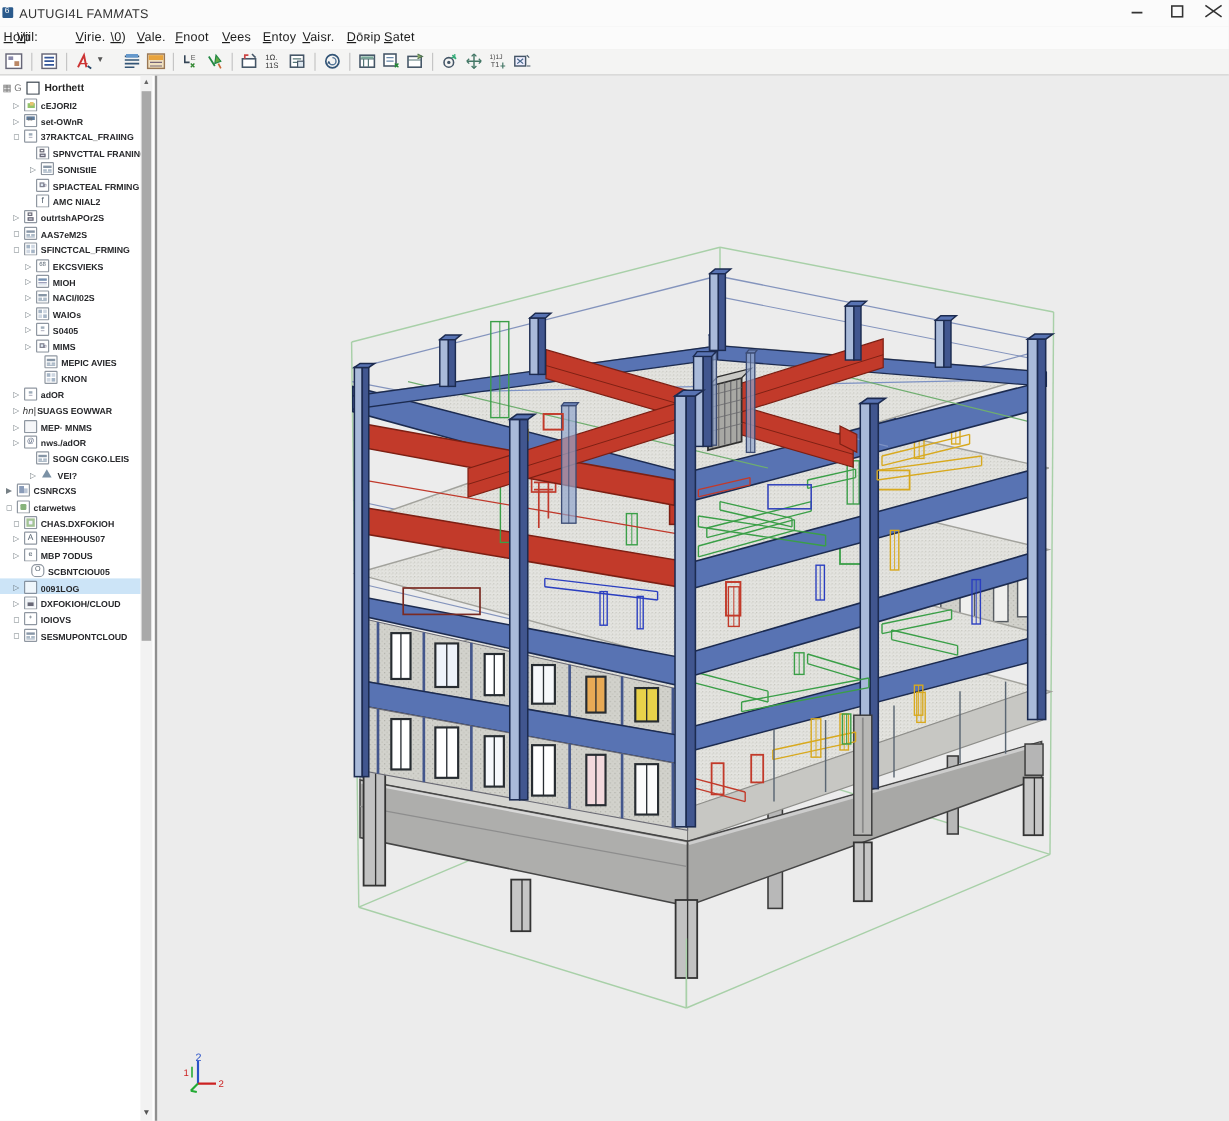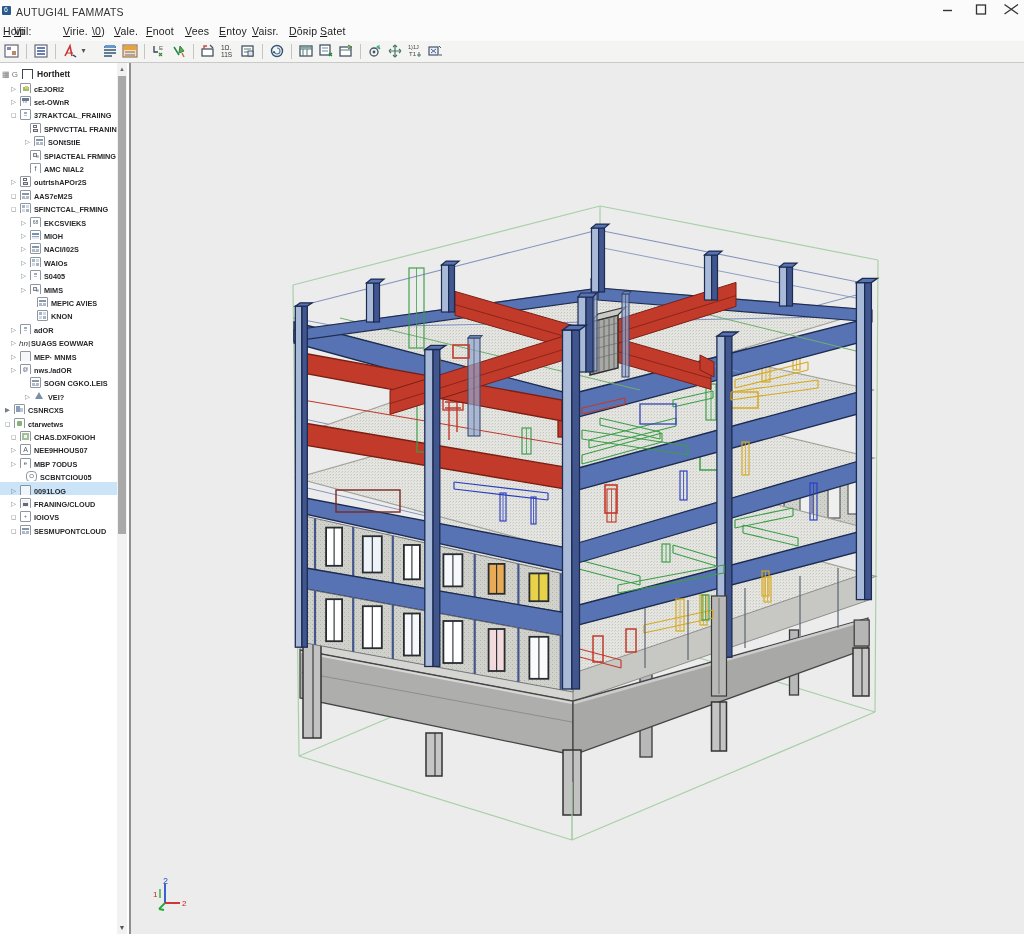--- a/index.html
+++ b/index.html
@@ -583,21 +583,21 @@
 <div class="trow" style="top:297.9px"><span class="ar" style="margin-left:11px">▷</span><span class="ti" style="font-size:6px;line-height:9px;text-align:center;color:#235">@</span><span class="tt">nws./adOR</span></div>
 <div class="trow" style="top:311.29999999999995px"><span style="display:inline-block;width:29px"></span><span class="ti"><span style="position:absolute;left:1px;top:2px;right:1px;height:2px;background:#6b7d92"></span><span style="position:absolute;left:1px;top:5px;width:3px;height:2px;background:#9ab"></span><span style="position:absolute;left:5px;top:5px;width:3px;height:2px;background:#9ab"></span><span style="position:absolute;left:1px;bottom:1px;right:1px;height:1px;background:#9ab"></span></span><span class="tt">SOGN CGKO.LEIS</span></div>
 <div class="trow" style="top:324.69999999999993px"><span class="ar" style="margin-left:25px">▷</span><span class="ti" style="border:none"><span style="position:absolute;left:1px;top:1px;width:0;height:0;border-left:4px solid transparent;border-right:4px solid transparent;border-bottom:7px solid #5a768f"></span></span><span class="tt">VEI?</span></div>
 <div class="trow" style="top:338.0999999999999px"><span class="ar" style="margin-left:5px">▶</span><span class="ti"><span style="position:absolute;left:1px;top:1px;width:4px;height:6px;background:#6d84a8"></span><span style="position:absolute;right:1px;top:3px;width:3px;height:4px;background:#aab8cc"></span></span><span class="tt">CSNRCXS</span></div>
 <div class="trow" style="top:351.4999999999999px"><span class="ar" style="margin-left:5px">◻</span><span class="ti"><span style="position:absolute;left:2px;top:2px;width:5px;height:5px;background:#69a05a;border-radius:1px"></span></span><span class="tt">ctarwetws</span></div>
 <div class="trow" style="top:364.89999999999986px"><span class="ar" style="margin-left:11px">◻</span><span class="ti"><span style="position:absolute;left:1px;top:1px;right:1px;bottom:1px;background:#8cb47c"></span><span style="position:absolute;left:3px;top:3px;width:3px;height:3px;background:#eef"></span></span><span class="tt">CHAS.DXFOKIOH</span></div>
 <div class="trow" style="top:378.29999999999984px"><span class="ar" style="margin-left:11px">▷</span><span class="ti" style="font-size:7px;line-height:9px;text-align:center;color:#234">A</span><span class="tt">NEE9HHOUS07</span></div>
 <div class="trow" style="top:391.6999999999998px"><span class="ar" style="margin-left:11px">▷</span><span class="ti" style="font-size:6px;line-height:9px;text-align:center;color:#234">e</span><span class="tt">MBP 7ODUS</span></div>
 <div class="trow" style="top:405.0999999999998px"><span style="display:inline-block;width:25px"></span><span class="ti" style="border-radius:4px;font-size:6px;line-height:9px;text-align:center;color:#234">O</span><span class="tt">SCBNTCIOU05</span></div>
 <div class="trow sel" style="top:418.4999999999998px"><span class="ar" style="margin-left:11px">▷</span><span class="ti" style="background:#f8fafc"></span><span class="tt">0091LOG</span></div>
-<div class="trow" style="top:431.89999999999975px"><span class="ar" style="margin-left:11px">▷</span><span class="ti"><span style="position:absolute;left:1px;top:1px;right:1px;bottom:1px;background:#e8edf2"></span><span style="position:absolute;left:2px;bottom:2px;width:5px;height:3px;background:#445"></span></span><span class="tt">FRANING/CLOUD</span></div>
+<div class="trow" style="top:431.89999999999975px"><span class="ar" style="margin-left:11px">▷</span><span class="ti"><span style="position:absolute;left:1px;top:1px;right:1px;bottom:1px;background:#e8edf2"></span><span style="position:absolute;left:2px;bottom:2px;width:5px;height:3px;background:#445"></span></span><span class="tt">DXFOKIOH/CLOUD</span></div>
 <div class="trow" style="top:445.2999999999997px"><span class="ar" style="margin-left:11px">◻</span><span class="ti" style="font-size:5px;line-height:9px;text-align:center;color:#234">+</span><span class="tt">IOIOVS</span></div>
 <div class="trow" style="top:458.6999999999997px"><span class="ar" style="margin-left:11px">◻</span><span class="ti"><span style="position:absolute;left:1px;top:2px;right:1px;height:2px;background:#6b7d92"></span><span style="position:absolute;left:1px;top:5px;width:3px;height:2px;background:#9ab"></span><span style="position:absolute;left:5px;top:5px;width:3px;height:2px;background:#9ab"></span><span style="position:absolute;left:1px;bottom:1px;right:1px;height:1px;background:#9ab"></span></span><span class="tt">SESMUPONTCLOUD</span></div>
 <div id="vsb">
       <div class="up">▲</div>
       <div class="thumb"></div>
       <div class="dn">▼</div>
     </div>
 </div>
 
 </body></html>

